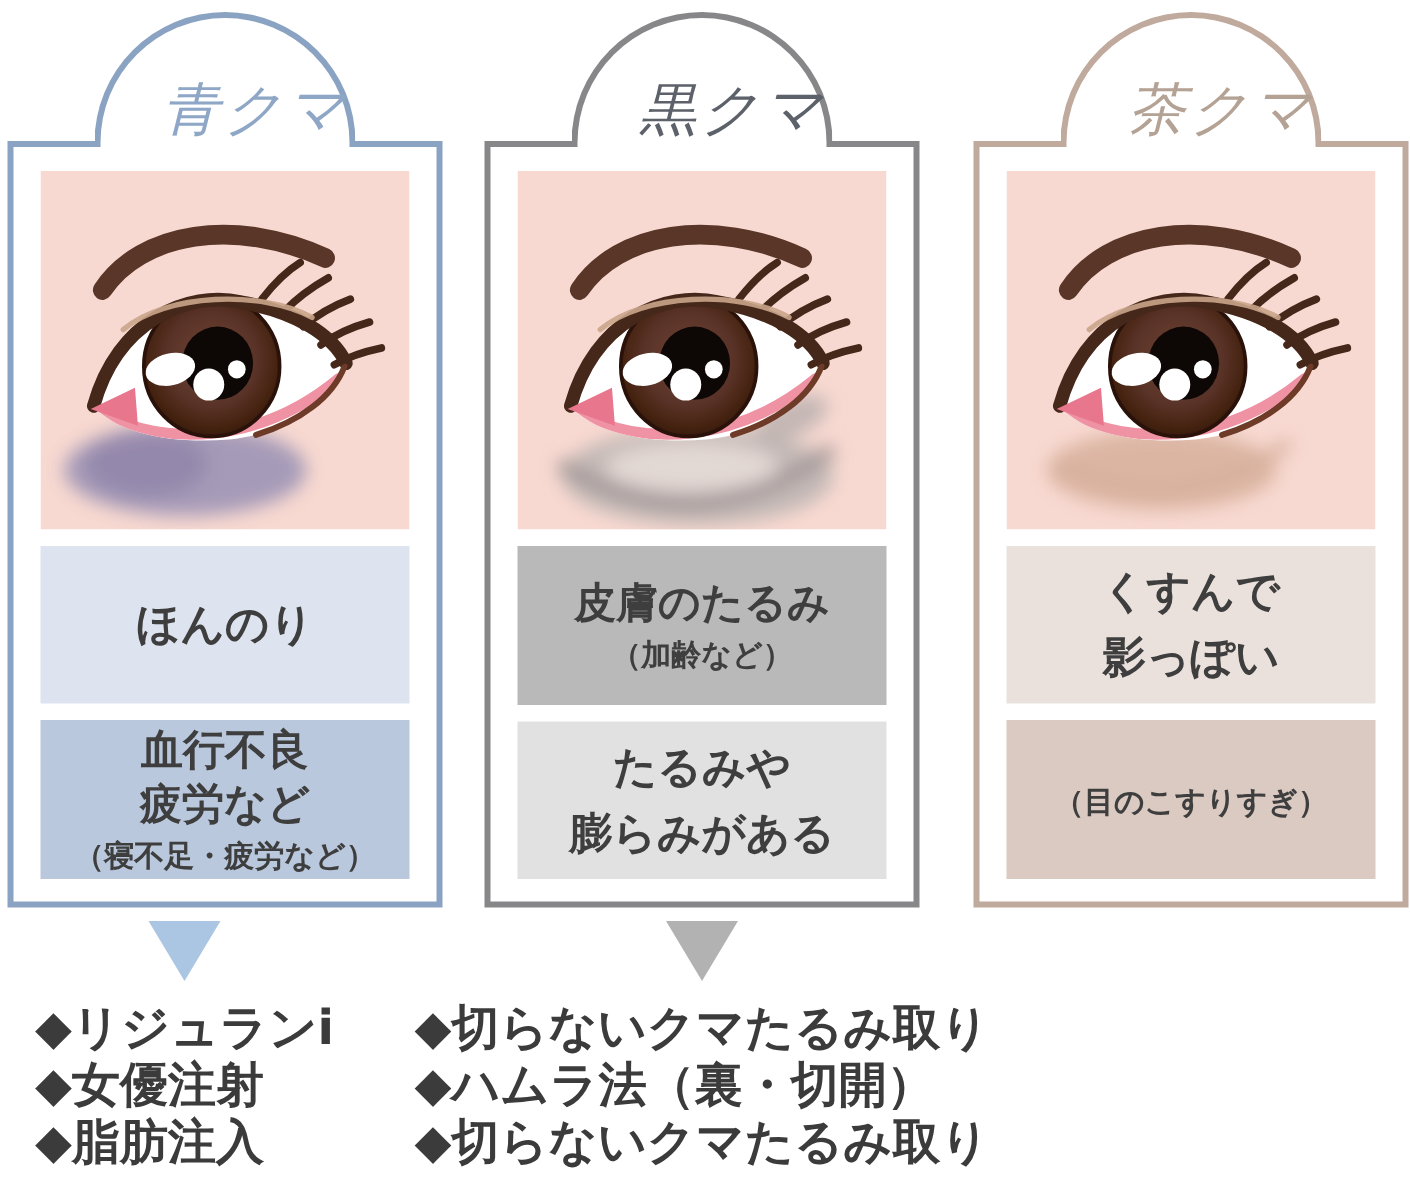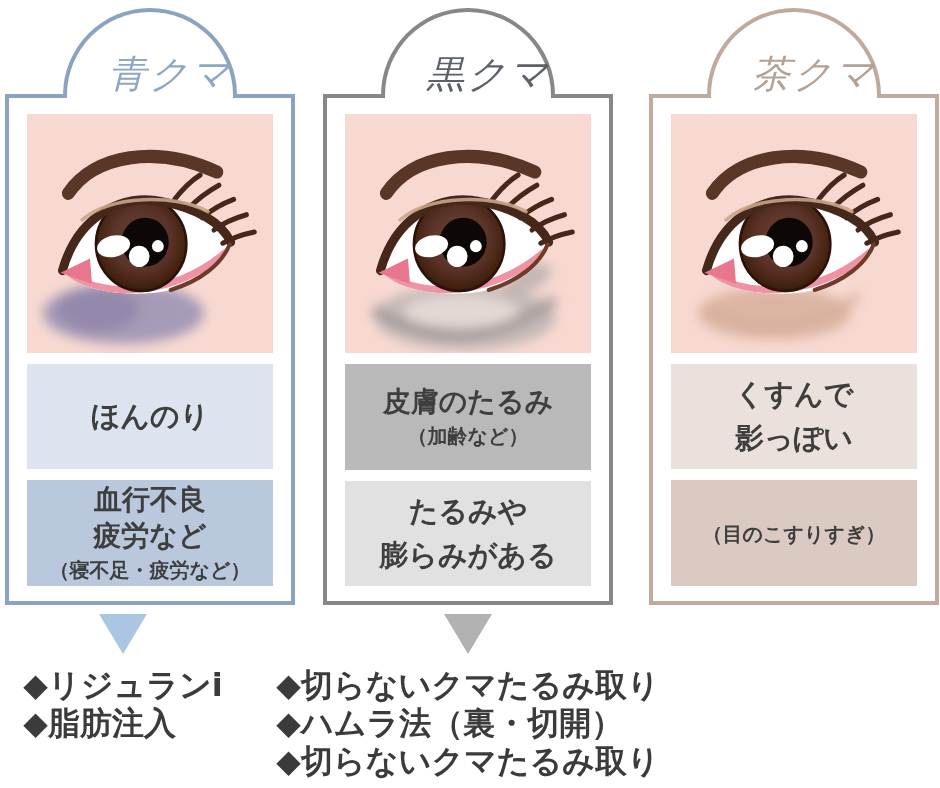--- a/index.html
+++ b/index.html
@@ -140,20 +140,21 @@
     <div class="tint-box cause">
       <span class="cause-line">血行不良</span>
       <span class="cause-line">疲労など</span>
       <span class="cause-note">（寝不足・疲労など）</span>
     </div>
   </div>
   <div class="footer">
     <div class="arrow"></div>
     <div class="treatments">
       <div>◆リジュランi</div>
+      <div>◆女優注射</div>
       <div>◆脂肪注入</div>
     </div>
   </div>
 </div>
 
 <div class="column col-1" style="--accent: #87878a; --title: #5d626a; --symptom-bg: #e1e1e1; --cause-bg: #b9b9b9; --arrow: #b2b2b2;">
   <div class="dome">
     <span class="dome-title">黒クマ</span>
   </div>
   <div class="main-box">

